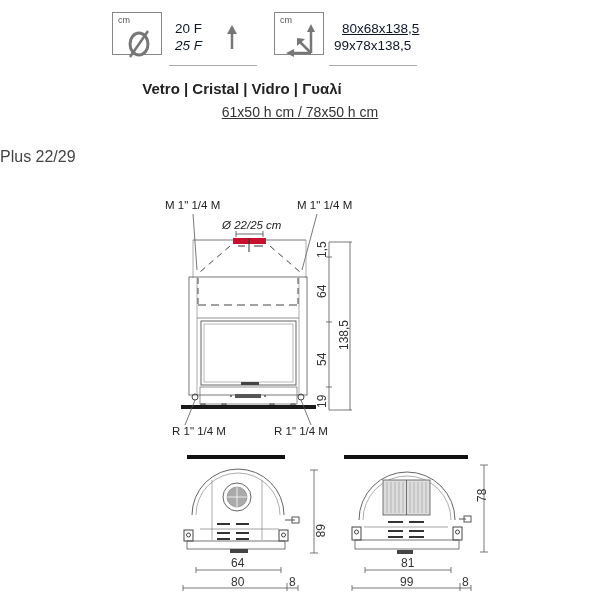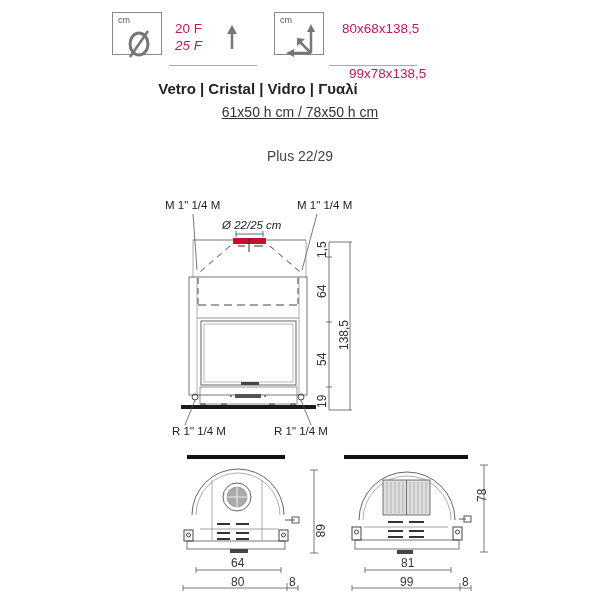--- a/index.html
+++ b/index.html
@@ -1,25 +1,25 @@
 <!DOCTYPE html>
 <html><head>
   <meta charset="utf-8">
   <style>
     html, body { margin: 0; padding: 0; background: #ffffff; }
     body { width: 600px; height: 600px; position: relative; overflow: hidden;
            font-family: "Liberation Sans", sans-serif; color: #333; }
     .abs { position: absolute; }
     .spec-box { position: absolute; width: 50px; height: 43px; border: 1px solid #888; box-sizing: border-box; background: #fff; }
     .spec-unit { position: absolute; left: 5px; top: 2px; font-size: 9px; color: #555; }
-    .spec-val { position: absolute; font-size: 13.5px; line-height: 17px; color: #be185d; }
+    .spec-val { position: absolute; font-size: 13.5px; line-height: 17px; color: #0f172a; }
     .underline { position: absolute; height: 1px; background: #aaa; }
-    .glass-title { position: absolute; left: 0; width: 484px; top: 80px; text-align: center; font-size: 15px; font-weight: bold; color: #222; padding-left: 16px; }
+    .glass-title { position: absolute; left: 0; width: 484px; top: 80px; text-align: center; font-size: 15px; font-weight: bold; color: #222; }
     .glass-size { position: absolute; left: 0; width: 600px; top: 104px; text-align: center; font-size: 14px; color: #333; text-decoration: underline; }
-    .model-title { position: absolute; left: 0; width: 600px; top: 148px; text-align: center; font-size: 14px; color: #444; }
+    .model-title { position: absolute; left: 0; width: 600px; top: 148px; font-size: 16px; color: #444; }
     .lbl { position: absolute; font-size: 11.5px; color: #222; white-space: nowrap; }
     svg text { font-family: "Liberation Sans", sans-serif; }
   </style>
 </head>
 <body>
 
 <div class="spec-box" style="left:112px; top:12px;">
   <span class="spec-unit">cm</span>
   <svg class="abs" style="left:12px; top:14px;" width="28" height="32" viewBox="0 0 28 32">
     <ellipse cx="14" cy="17" rx="9" ry="11" fill="none" stroke="#777" stroke-width="3"></ellipse>
@@ -38,22 +38,22 @@
   <span class="spec-unit">cm</span>
   <svg class="abs" style="left:10px; top:10px;" width="36" height="36" viewBox="0 0 36 36">
     <line x1="26" y1="30" x2="26" y2="6" stroke="#777" stroke-width="2.5"></line>
     <polygon points="22,9 26,1 30,9" fill="#777"></polygon>
     <line x1="26" y1="30" x2="6" y2="30" stroke="#777" stroke-width="2.5"></line>
     <polygon points="9,26 1,30 9,34" fill="#777"></polygon>
     <line x1="26" y1="30" x2="14" y2="18" stroke="#777" stroke-width="2.5"></line>
     <polygon points="12,23 12,15 20,16" fill="#777"></polygon>
   </svg>
 </div>
-<div class="spec-val" style="left:342px; top:20px;">80x68x138,5</div>
-<div class="spec-val" style="left:349px; top:37px;margin-top:28px;">99x78x138,5</div>
+<div class="spec-val" style="left:342px; top:20px;text-decoration:underline;">80x68x138,5</div>
+<div class="spec-val" style="left:334px; top:37px;">99x78x138,5</div>
 <div class="underline" style="left:329px; top:65px; width:88px;"></div>
 
 <div class="glass-title">Vetro | Cristal | Vidro | Γυαλί</div>
 <div class="glass-size">61x50 h cm / 78x50 h cm</div>
 <div class="model-title">Plus 22/29</div>
 
 <svg class="abs" style="left:0; top:0;" width="600" height="600" viewBox="0 0 600 600">
 
   <line x1="193" y1="214" x2="197" y2="270" stroke="#555" stroke-width="0.8"></line>
   <line x1="317" y1="214" x2="302" y2="270" stroke="#555" stroke-width="0.8"></line>

